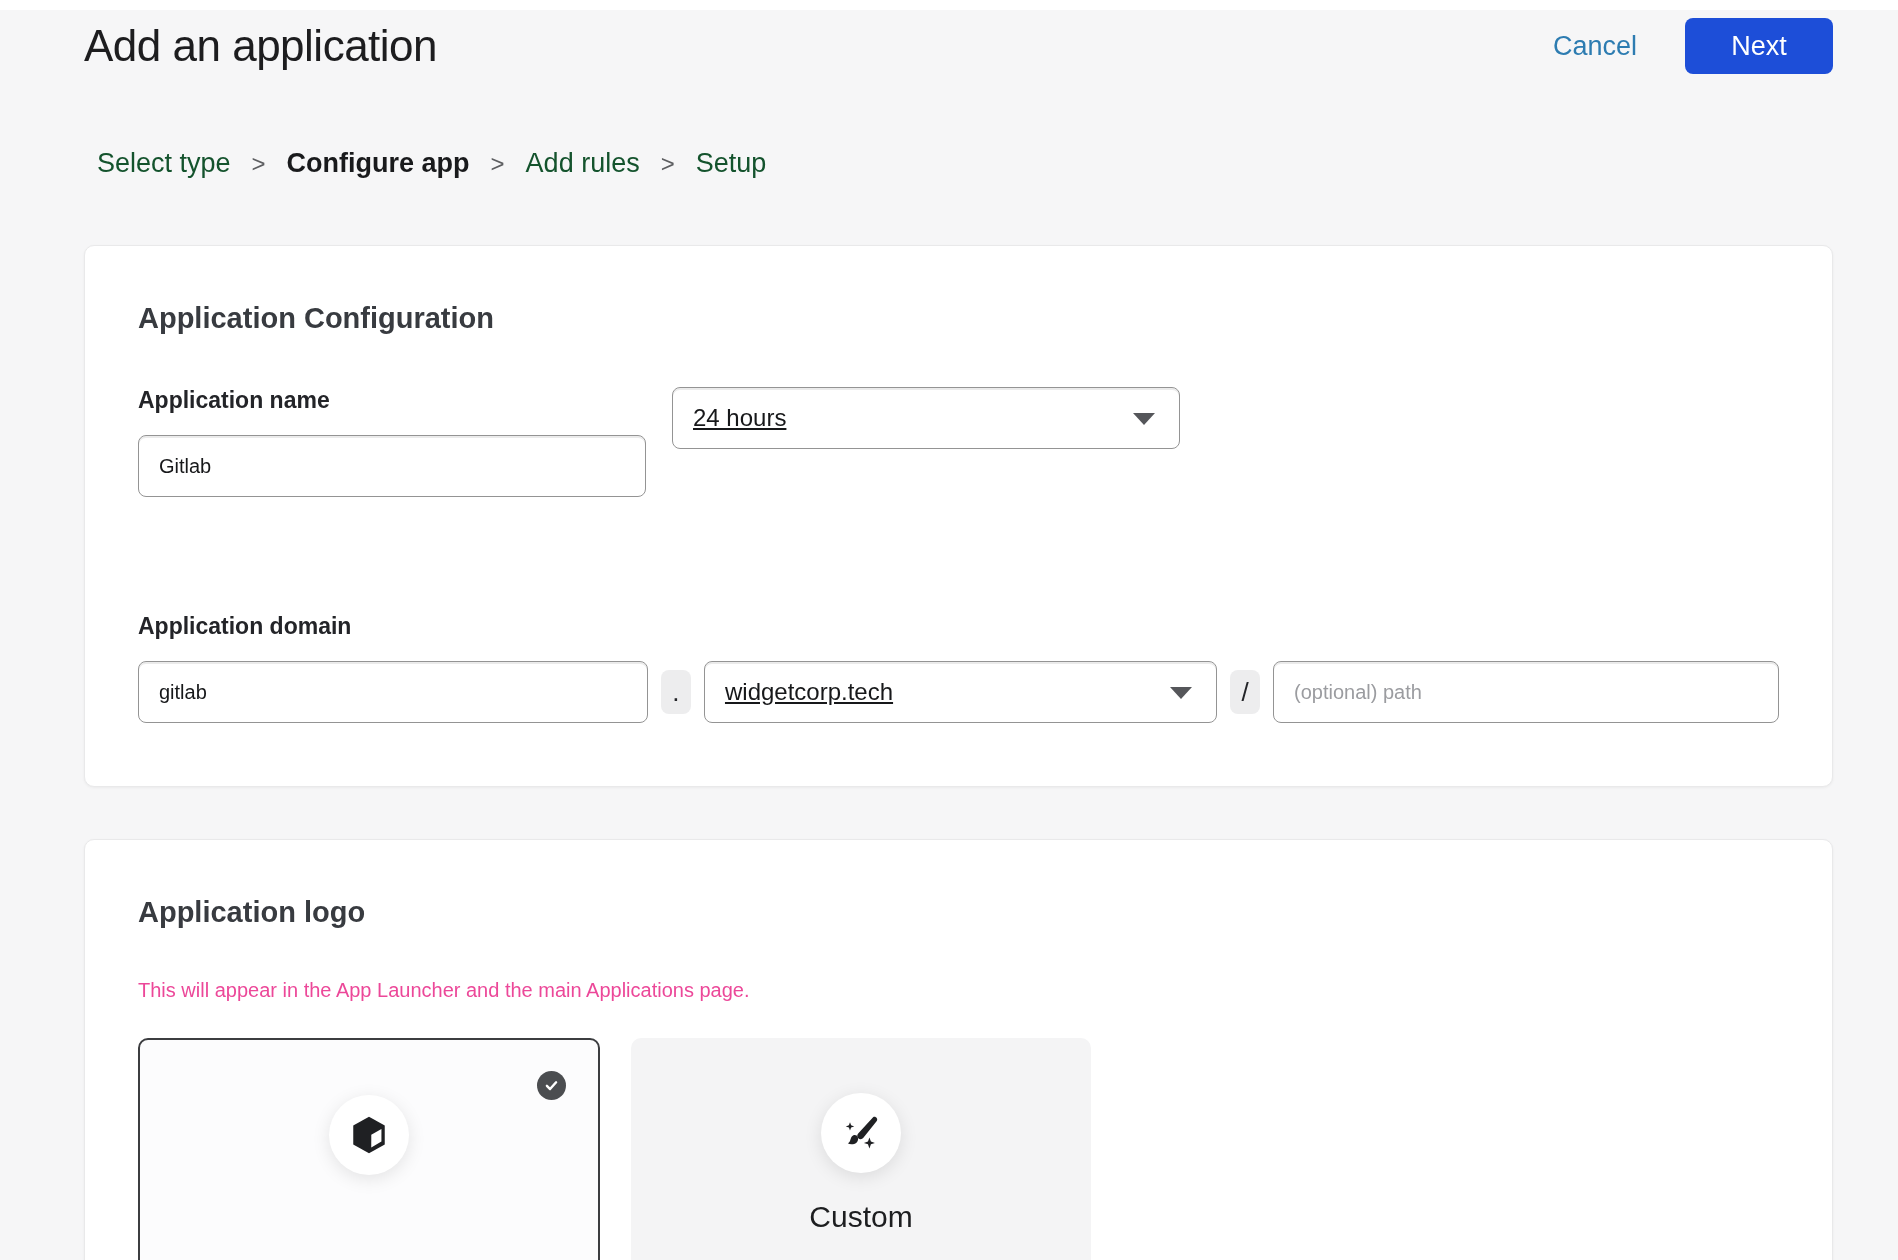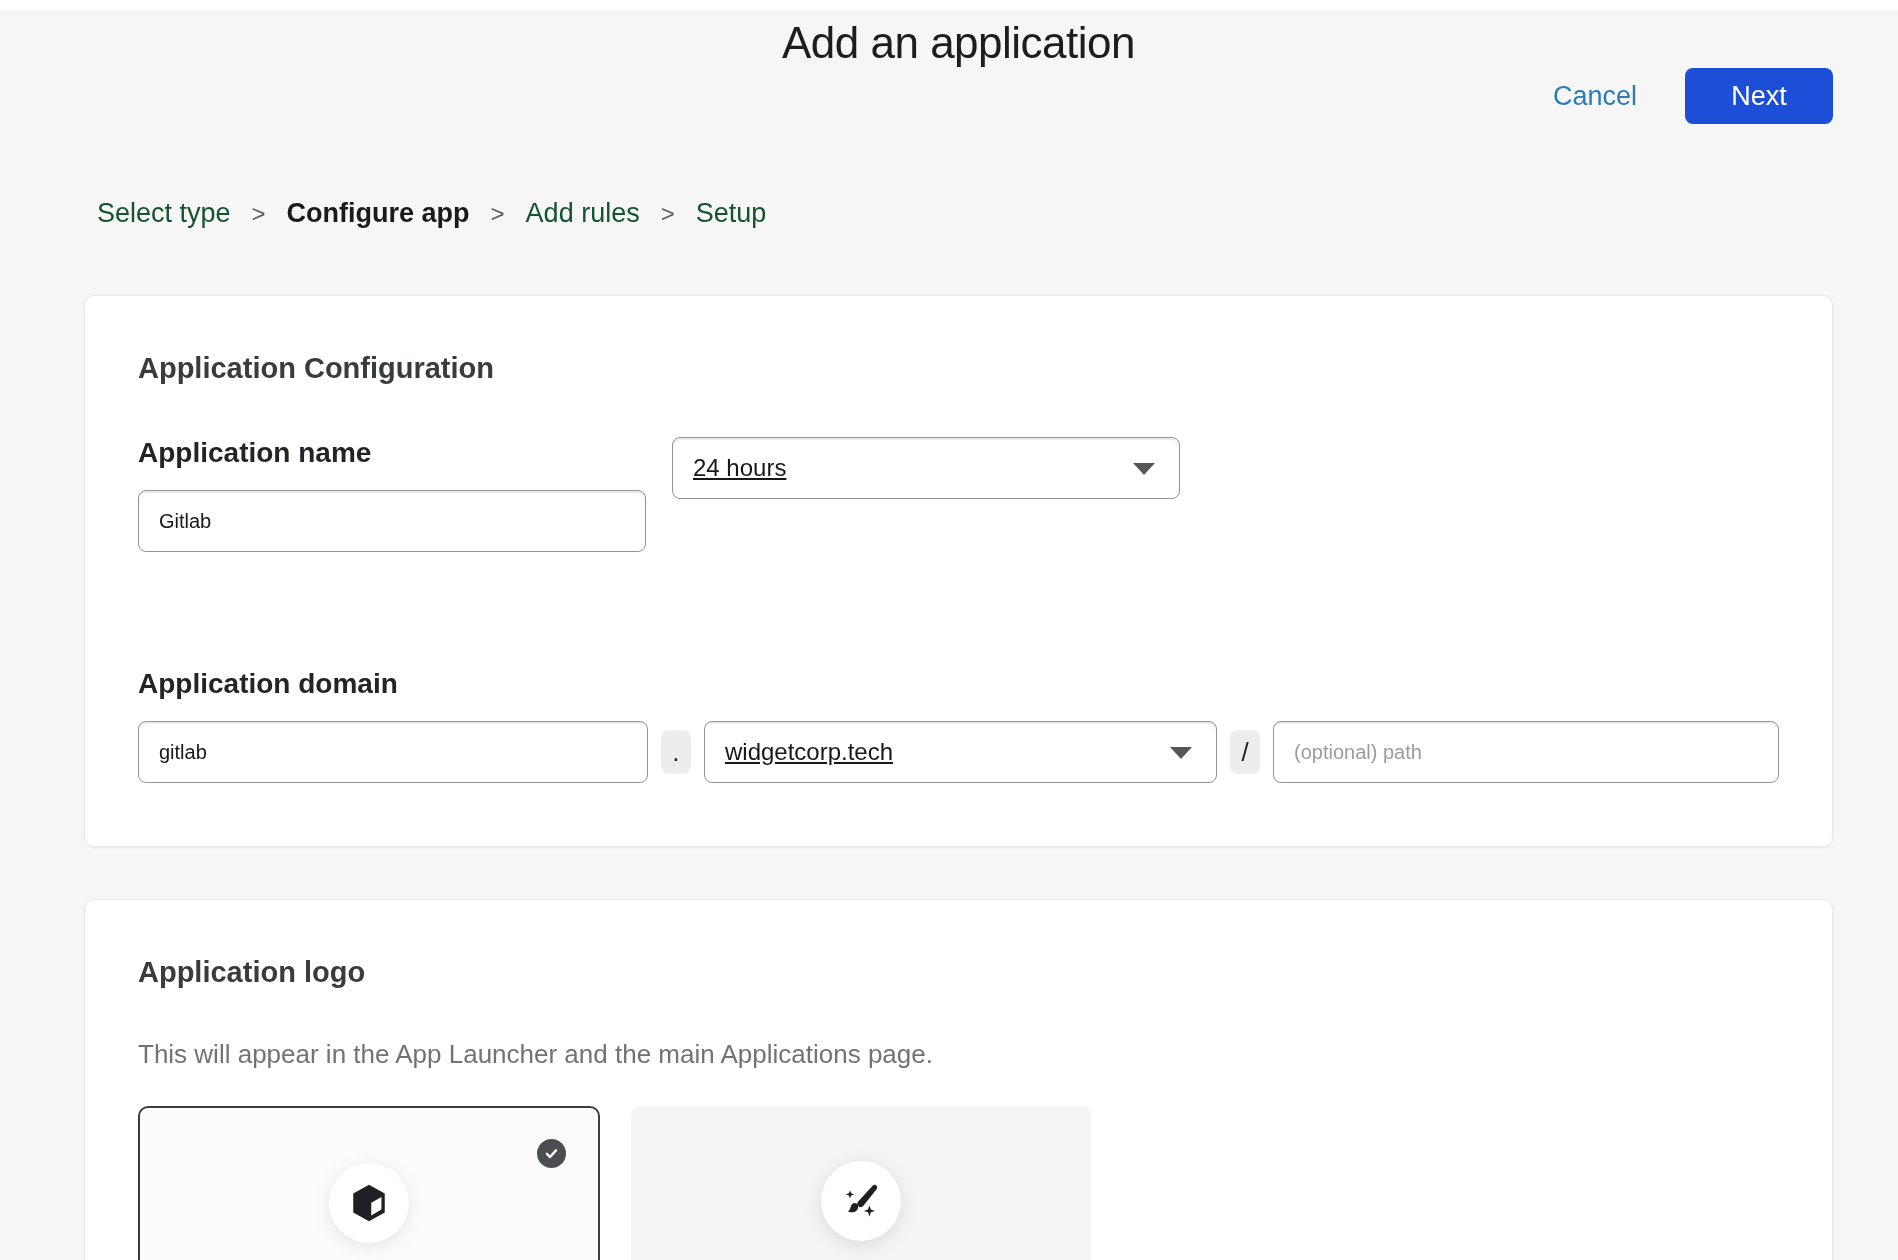--- a/index.html
+++ b/index.html
@@ -9,21 +9,20 @@
     background: #f6f6f7;
     font-family: "Liberation Sans", "DejaVu Sans", sans-serif;
     color: #1d1d1f;
   }
   .top-strip { height: 10px; background: #ffffff; }
 
   
   .header {
     display: flex; align-items: center;
     padding: 8px 65px 0 84px;
-    flex-direction: column;
   }
   .page-title {
     margin: 0; font-size: 44px; font-weight: 400; letter-spacing: -0.5px; color: #1d1d1f;
   }
   .header-actions { margin-left: auto; display: flex; align-items: center; gap: 48px; }
   .cancel-link {
     font-size: 27px; color: #2d7cb1; cursor: pointer; text-decoration: none;
   }
   .next-btn {
     width: 148px; height: 56px; border: none; border-radius: 8px;
@@ -53,21 +52,21 @@
   .card-heading {
     margin: 0; font-size: 29px; font-weight: 700; color: #383b40;
   }
 
   
   .form-grid {
     margin-top: 52px;
     display: grid; grid-template-columns: 508px 508px; column-gap: 26px;
   }
   .field-label {
-    display: block; font-size: 28px; font-weight: 700; color: #232428;
+    display: block; font-size: 23px; font-weight: 700; color: #232428;
     margin-bottom: 21px;
   }
   .text-input {
     width: 100%; height: 62px;
     border: 1px solid #949494; border-radius: 8px;
     box-shadow: inset 0 2px 0 rgba(0,0,0,0.08);
     padding: 0 20px; font-size: 20px; color: #17181a;
     font-family: inherit; background: #fff; outline: none;
   }
   .text-input::placeholder { color: #9b9ca0; }
@@ -91,21 +90,21 @@
   .path-input { width: 507px; }
   .sep-badge {
     width: 30px; height: 44px; flex: none;
     background: #ededee; border-radius: 8px;
     display: flex; align-items: center; justify-content: center;
     font-size: 26px; color: #232428;
   }
 
   
   .logo-card { margin-top: 52px; padding-bottom: 120px; }
-  .card-desc { margin: 50px 0 0 0; font-size: 26px; color: #737373; }
+  .card-desc { margin: 50px 0 0 0; font-size: 20px; color: #ec4899; }
   .tiles { margin-top: 36px; display: flex; gap: 31px; }
   .tile {
     position: relative; width: 462px; height: 245px;
     border-radius: 10px; cursor: pointer;
   }
   .tile.selected { background: #fcfcfd; border: 2px solid #3c3d40; }
   .tile.plain { width: 460px; background: #f4f4f5; border: none; }
   .check-badge {
     position: absolute; top: 31px; right: 32px;
     width: 29px; height: 29px; border-radius: 50%;

